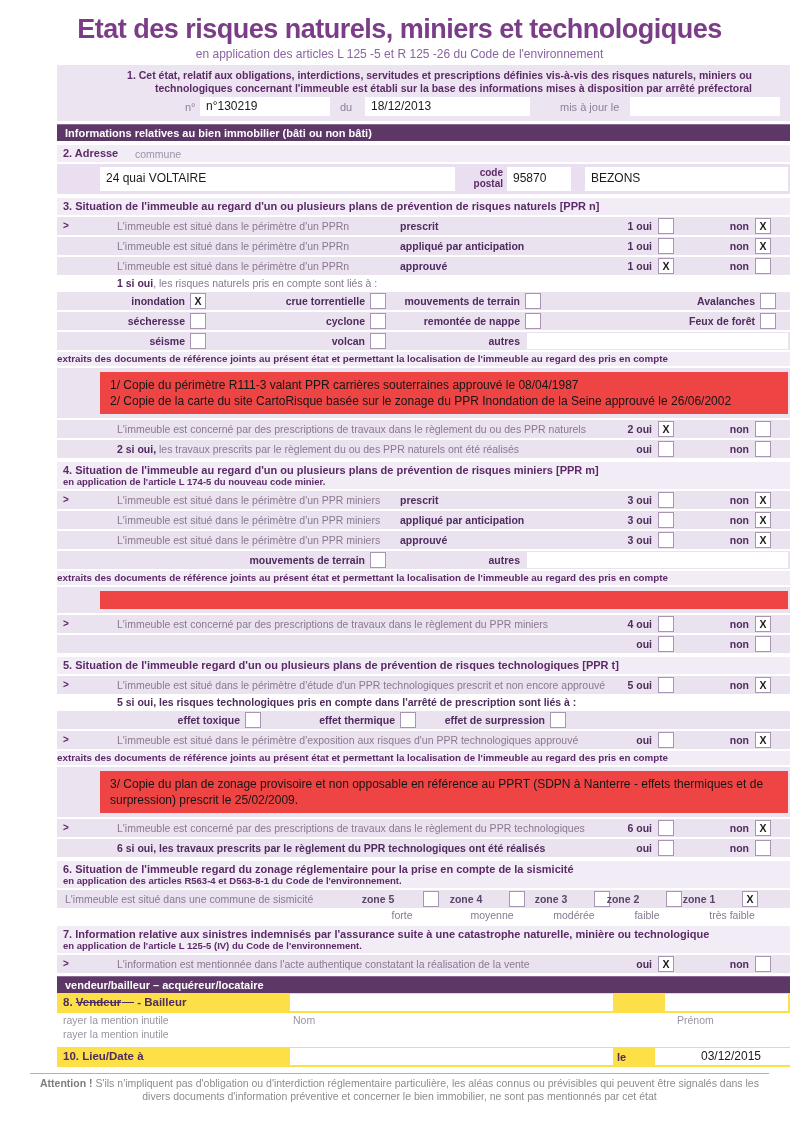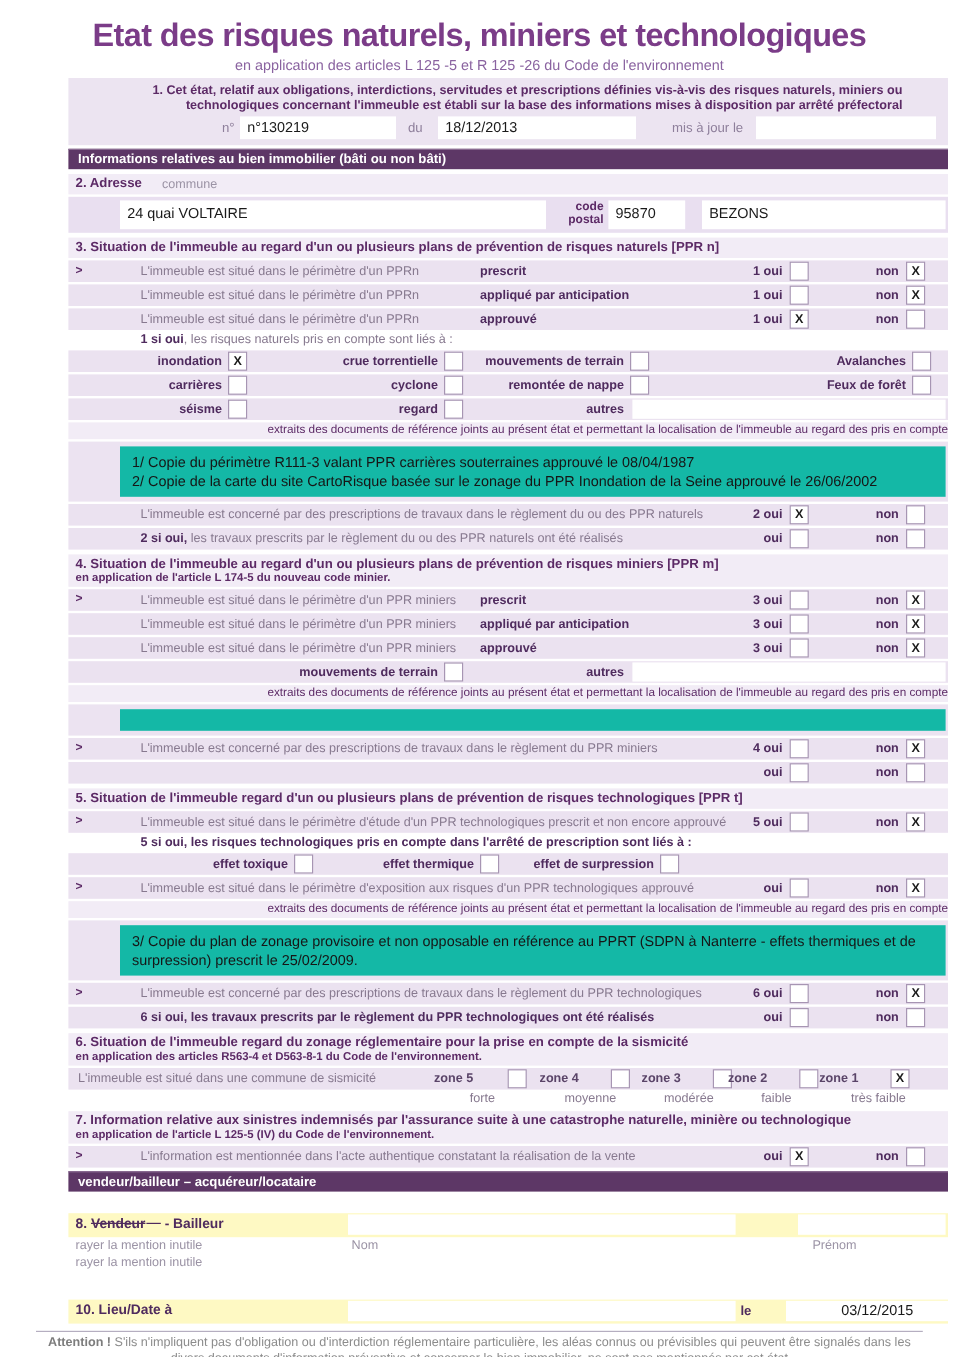--- a/index.html
+++ b/index.html
@@ -55,26 +55,26 @@
   .el3{left:370px;width:118px}.ec3{left:493px}
   .zl{position:absolute;top:3px;font-size:10.5px;font-weight:bold;color:#5a4468;text-align:center;white-space:nowrap}
   .zl5{left:280px;width:82px}.zc5{left:366px}
   .zl4{left:370px;width:78px}.zc4{left:452px}
   .zl3{left:455px;width:78px}.zc3{left:537px}
   .zl2{left:527px;width:78px}.zc2{left:609px}
   .zl1{left:603px;width:78px}.zc1{left:685px}
   .zs{position:absolute;top:0;width:90px;text-align:center;font-size:10.5px;color:#87798f}
   .zs5{left:300px}.zs4{left:390px}.zs3{left:472px}.zs2{left:545px}.zs1{left:630px}
   
-  .extraits{height:14px;background:#f2ecf6;margin-top:2px;text-align:right;font-size:9.8px;font-weight:normal;color:#5c2a66;line-height:14px}
+  .extraits{height:14px;background:#f2ecf6;margin-top:2px;text-align:left;font-size:9.8px;font-weight:bold;color:#5c2a66;line-height:14px}
   .docsband{background:#ece3f1;margin-top:2px;padding:4px 2px 4px 43px}
-  .docsbox{background:#14b8a6;width:688px;padding:5px 10px;font-size:12px;color:#161616;line-height:16px}
+  .docsbox{background:#ef4444;width:688px;padding:5px 10px;font-size:12px;color:#161616;line-height:16px}
   .docsbox.empty{height:18px;padding:0}
   
-  .vrow{position:relative;height:20px;background:#fef9c3;margin-top:18px}
+  .vrow{position:relative;height:20px;background:#fde047;margin-top:0}
   .vhead{position:absolute;left:6px;top:3px;font-size:11.5px;font-weight:bold;color:#4f2b5e;white-space:nowrap}
   .strike{text-decoration:line-through}
   .ext{display:inline-block;width:12px;height:1px;background:#4f2b5e;vertical-align:3px;margin:0 3px 0 1px}
   .hint{font-size:10.5px;color:#87798f;font-weight:normal;margin-left:8px}
   .vrow .input{position:absolute;top:1px;height:17px;line-height:17px}
   .vin1{left:233px;width:323px}
   .vin2{left:608px;width:123px}
   .vind{left:598px;width:152px;text-align:center}
   .le{position:absolute;left:560px;top:4px;font-size:11px;font-weight:bold;color:#4f2b5e}
   .caprow{position:relative;height:13px;margin-top:1px}
@@ -155,33 +155,33 @@
       <span class="rl rl1">inondation</span>
       <span class="cb rc1">X</span>
       <span class="rl rl2">crue torrentielle</span>
       <span class="cb rc2"></span>
       <span class="rl rl3">mouvements de terrain</span>
       <span class="cb rc3"></span>
       <span class="rl rl4">Avalanches</span>
       <span class="cb rc4"></span>
     </div>
     <div class="row">
-      <span class="rl rl1">carrières</span>
+      <span class="rl rl1">sécheresse</span>
       <span class="cb rc1"></span>
       <span class="rl rl2">cyclone</span>
       <span class="cb rc2"></span>
       <span class="rl rl3">remontée de nappe</span>
       <span class="cb rc3"></span>
       <span class="rl rl4">Feux de forêt</span>
       <span class="cb rc4"></span>
     </div>
     <div class="row">
       <span class="rl rl1">séisme</span>
       <span class="cb rc1"></span>
-      <span class="rl rl2">regard</span>
+      <span class="rl rl2">volcan</span>
       <span class="cb rc2"></span>
       <span class="rl rl3">autres</span>
       <div class="input wideinput"></div>
     </div>
     <div class="extraits">extraits des documents de référence joints au présent état et permettant la localisation de l'immeuble au regard des pris en compte</div>
     <div class="docsband">
       <div class="docsbox">
         <div>1/ Copie du périmètre R111-3 valant PPR carrières souterraines approuvé le 08/04/1987</div>
         <div>2/ Copie de la carte du site CartoRisque basée sur le zonage du PPR Inondation de la Seine approuvé le 26/06/2002</div>
       </div>

